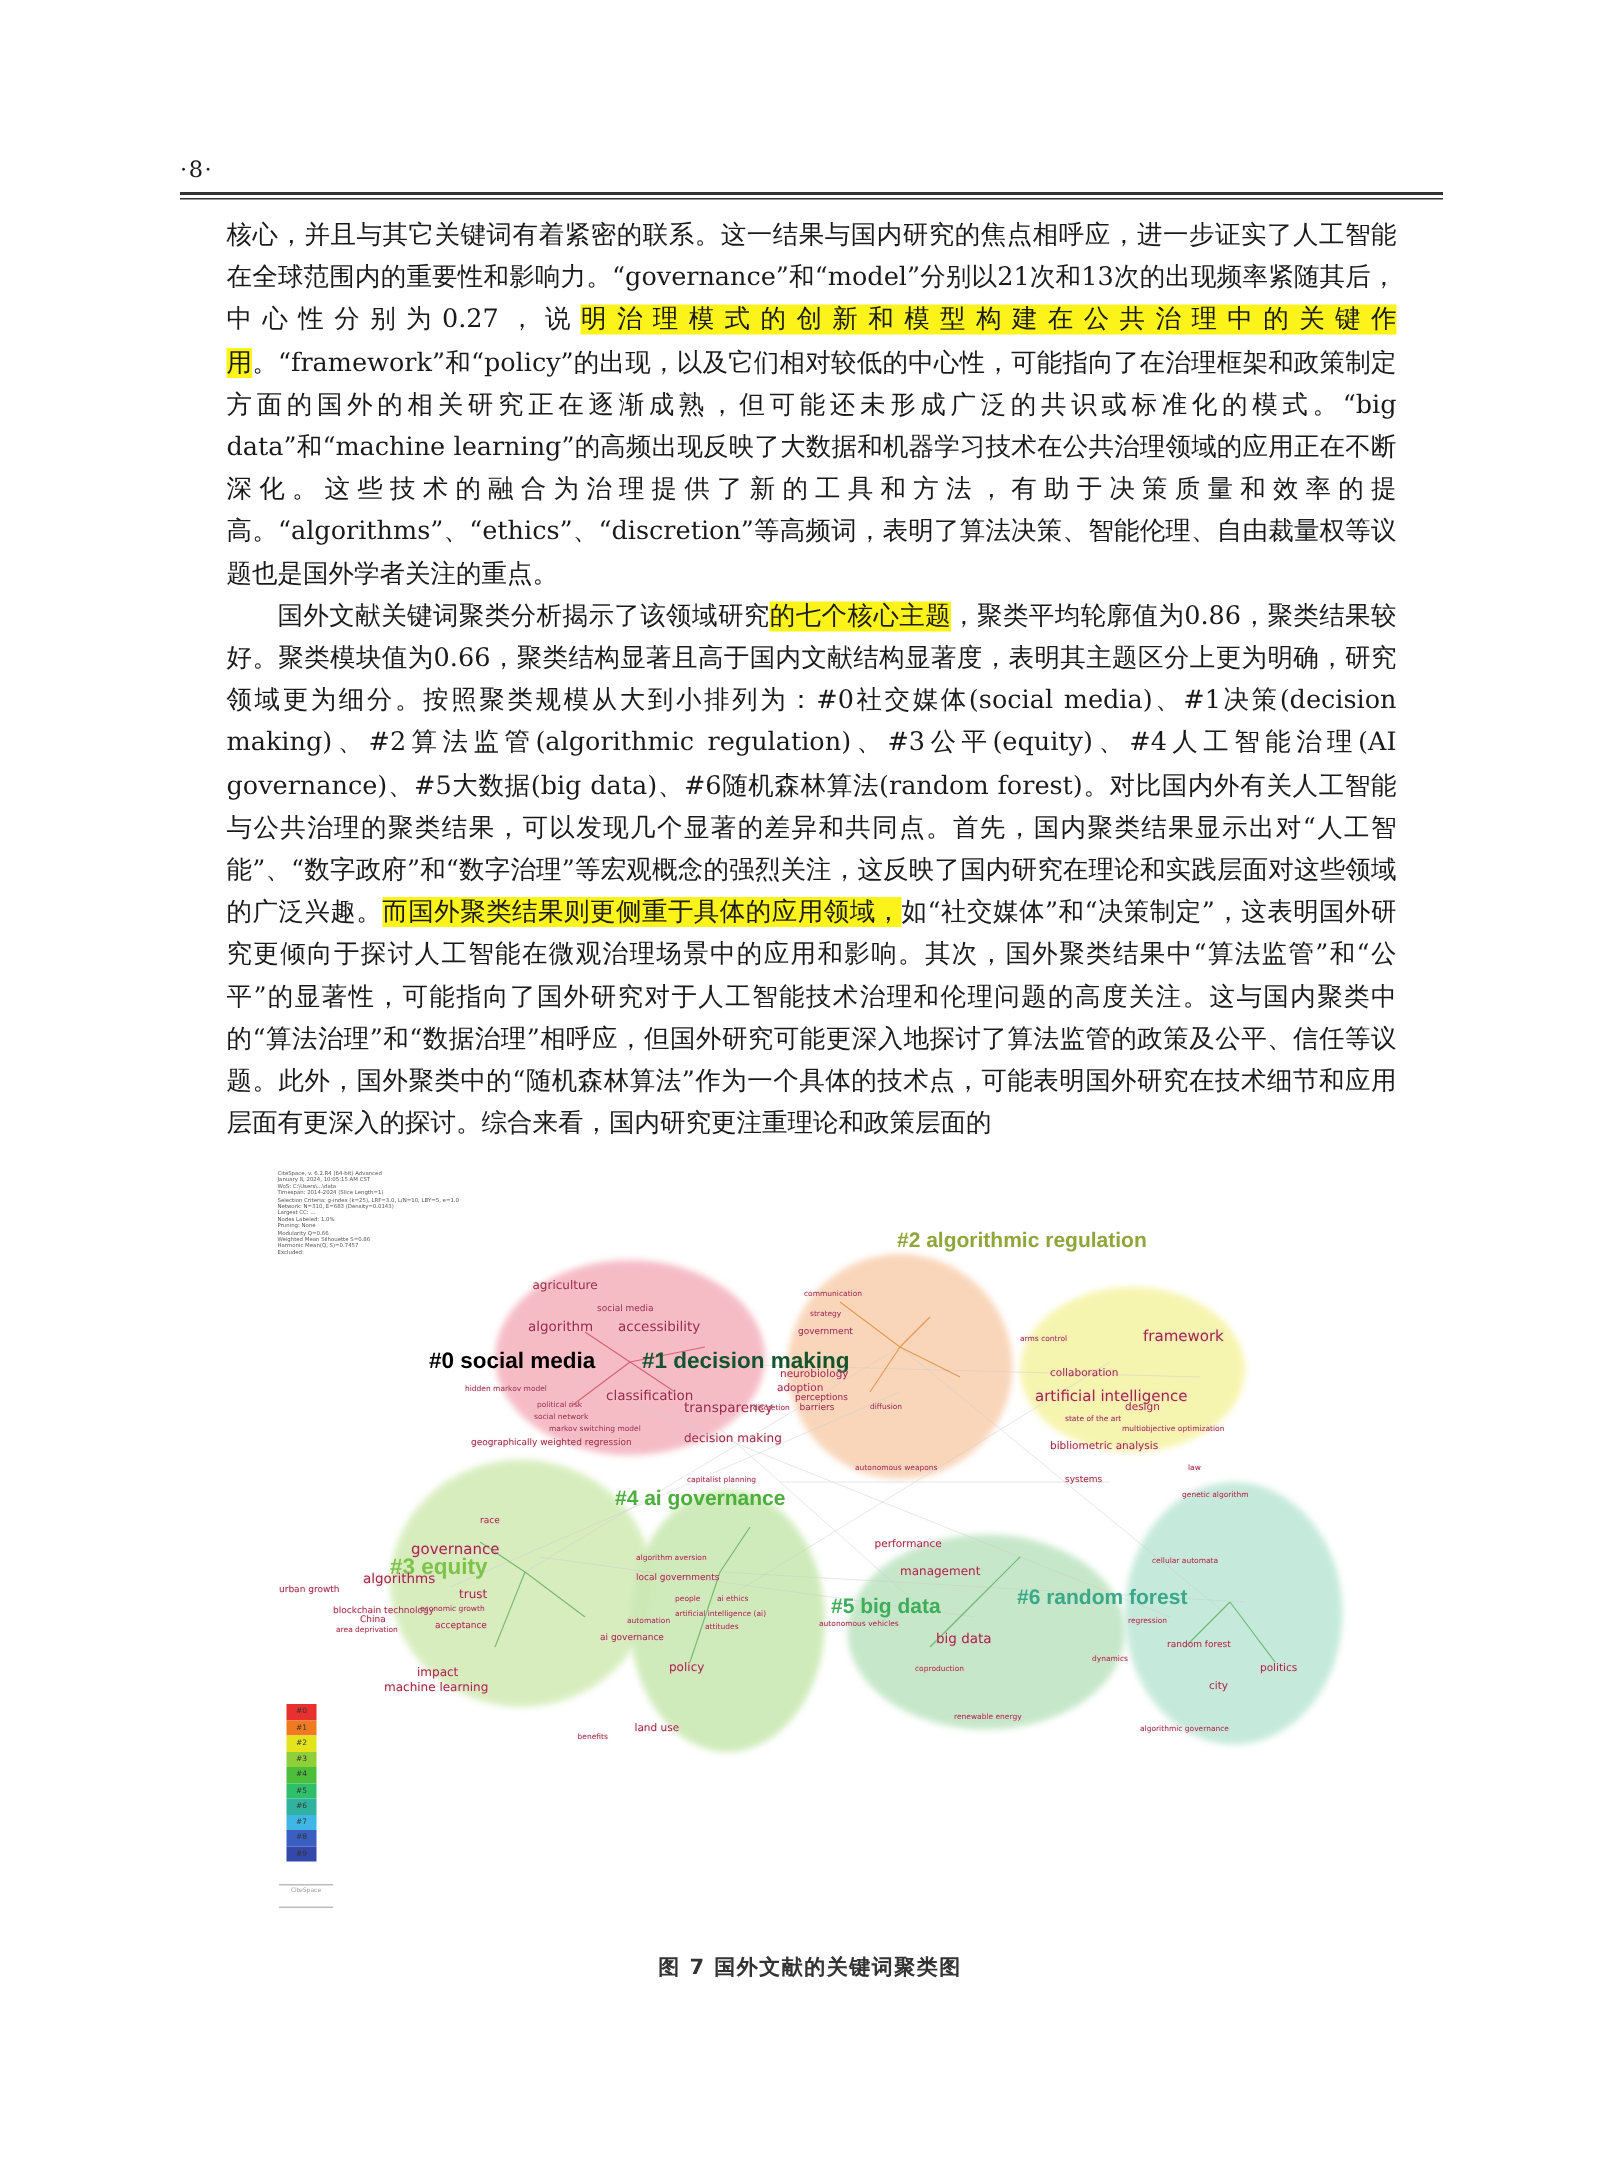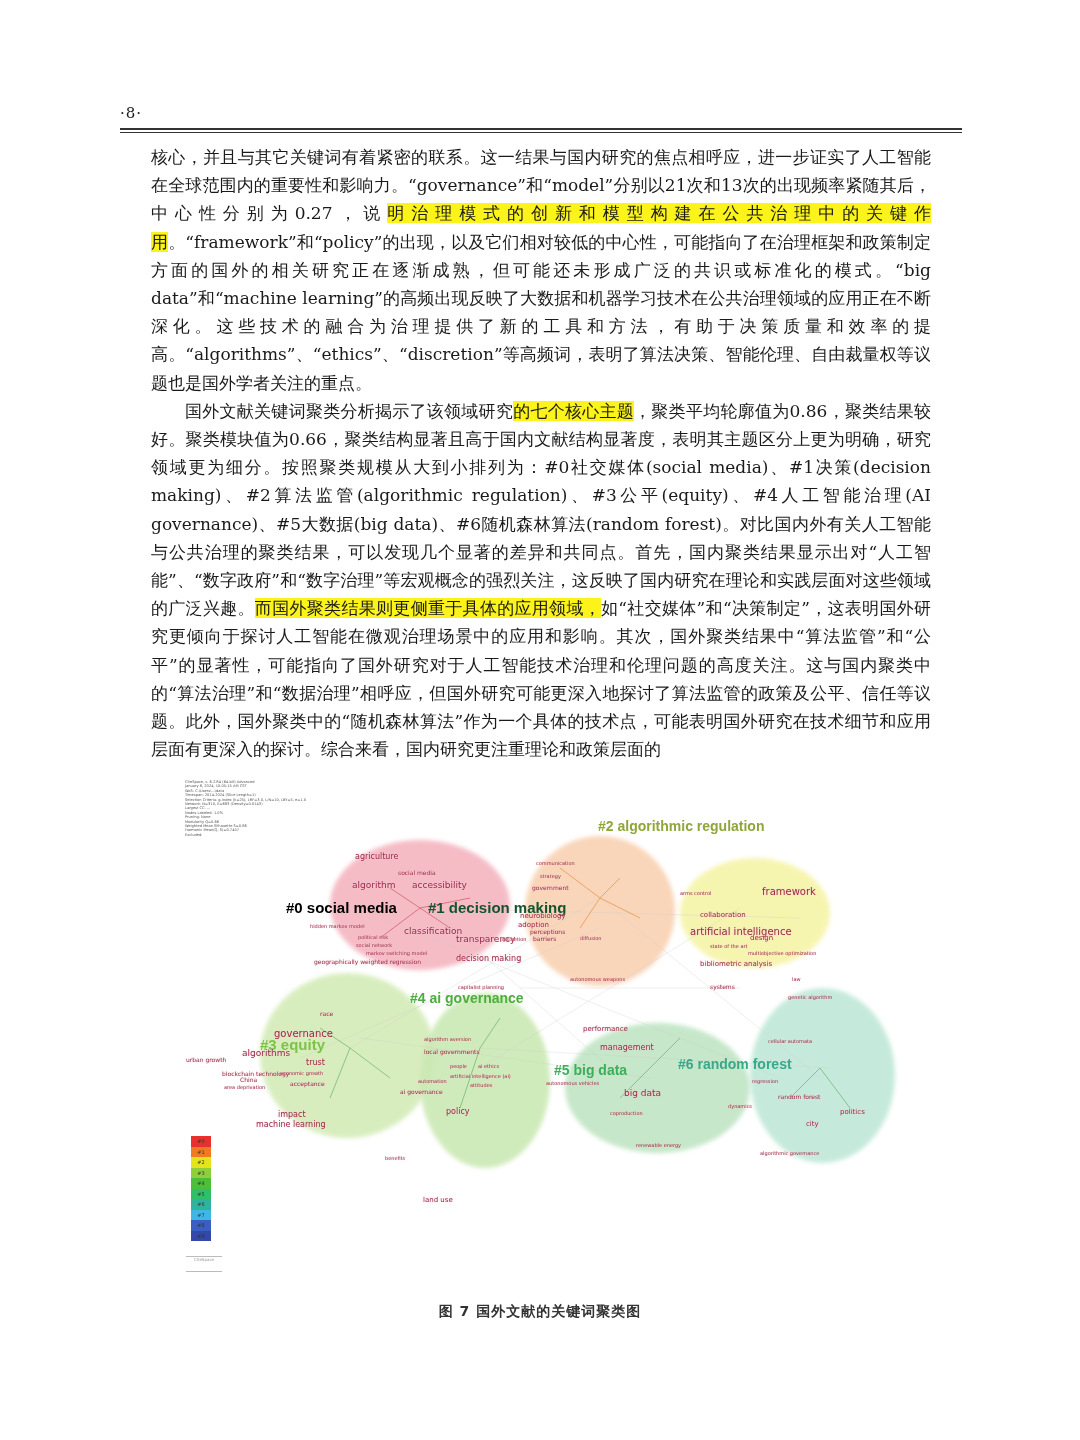--- a/index.html
+++ b/index.html
@@ -160,21 +160,21 @@
   <div class="kw tiny" style="left:278px;top:206px;">capitalist planning</div>
   <div class="kw tiny" style="left:244px;top:258px;">algorithm aversion</div>
   <div class="kw" style="left:244px;top:270px;font-size:6px;">local governments</div>
   <div class="kw tiny" style="left:238px;top:300px;">automation</div>
   <div class="kw tiny" style="left:270px;top:285px;">people</div>
   <div class="kw tiny" style="left:298px;top:285px;">ai ethics</div>
   <div class="kw tiny" style="left:270px;top:295px;">artificial intelligence (ai)</div>
   <div class="kw tiny" style="left:290px;top:304px;">attitudes</div>
   <div class="kw" style="left:220px;top:310px;font-size:6px;">ai governance</div>
   <div class="kw" style="left:266px;top:329px;">policy</div>
-  <div class="kw" style="left:243px;top:370px;font-size:7px;margin-top:48px;">land use</div>
+  <div class="kw" style="left:243px;top:370px;font-size:7px;">land use</div>
   <div class="kw tiny" style="left:205px;top:377px;">benefits</div>
 
   <div class="kw" style="left:403px;top:247px;font-size:7px;">performance</div>
   <div class="kw" style="left:420px;top:265px;font-size:8px;">management</div>
   <div class="kw" style="left:444px;top:310px;font-size:9px;">big data</div>
   <div class="kw tiny" style="left:430px;top:332px;">coproduction</div>
   <div class="kw tiny" style="left:456px;top:364px;">renewable energy</div>
   <div class="kw tiny" style="left:366px;top:302px;">autonomous vehicles</div>
 
   <div class="kw tiny" style="left:608px;top:216px;">genetic algorithm</div>

